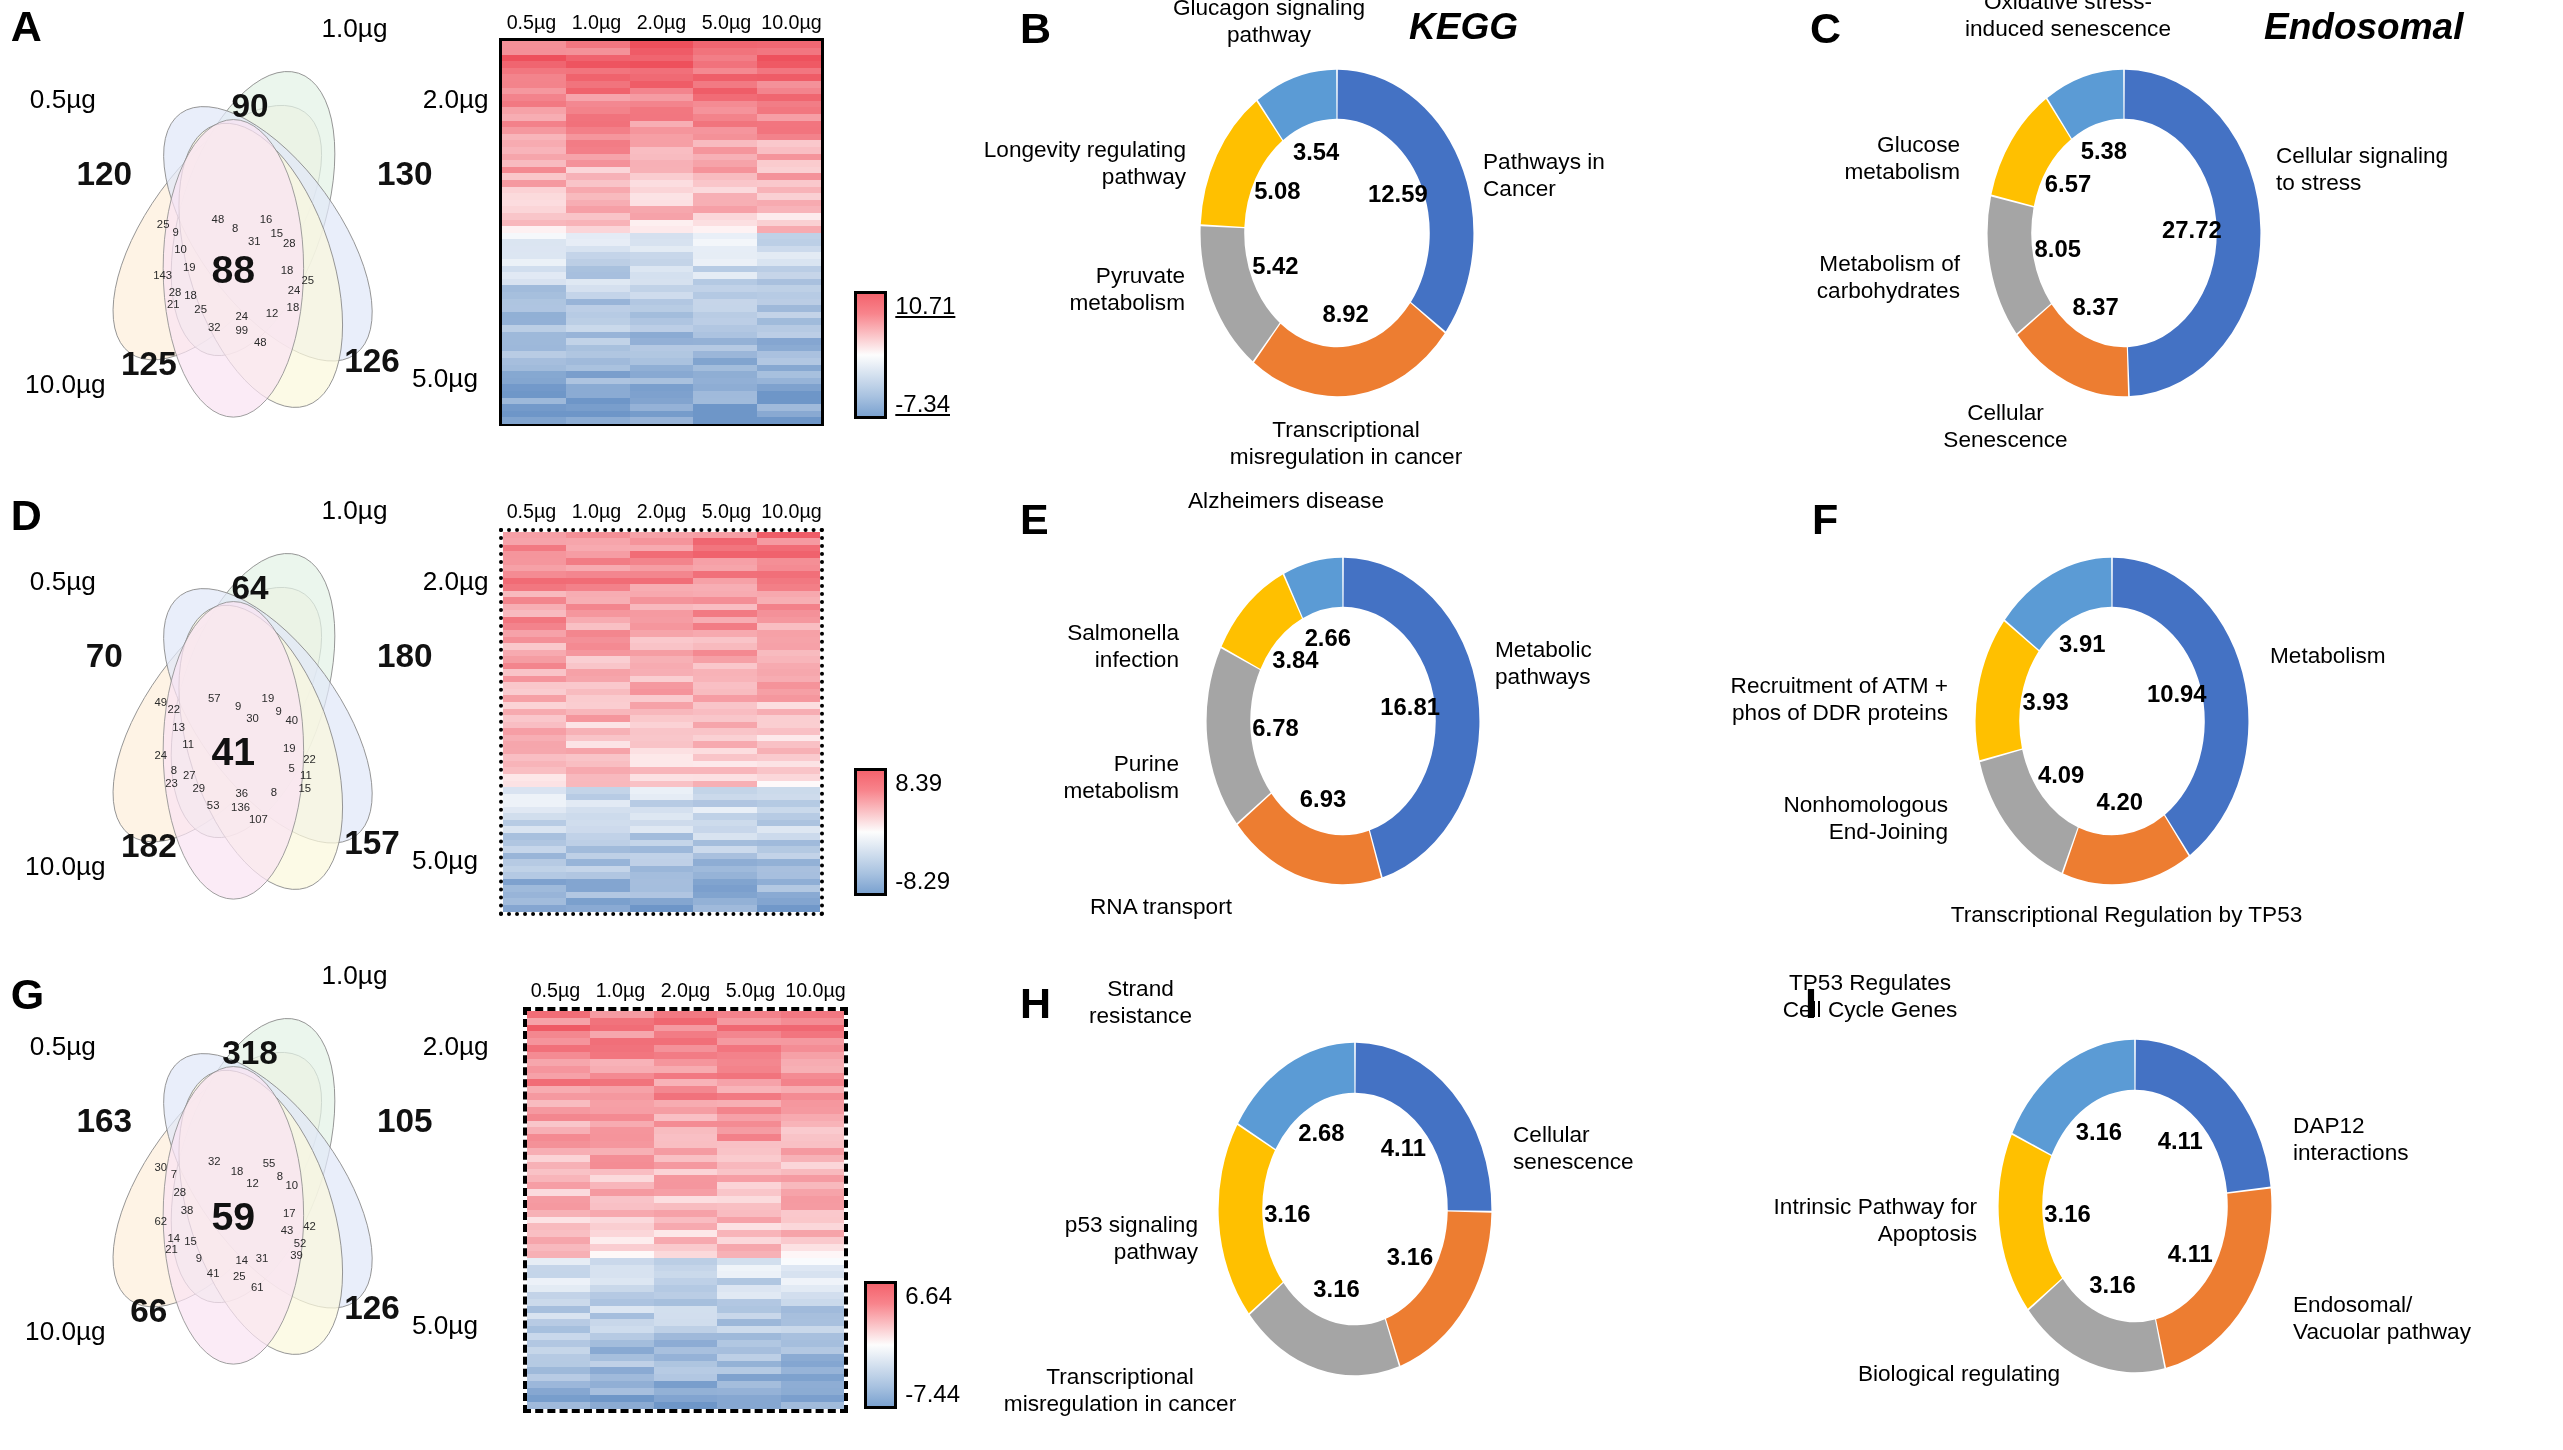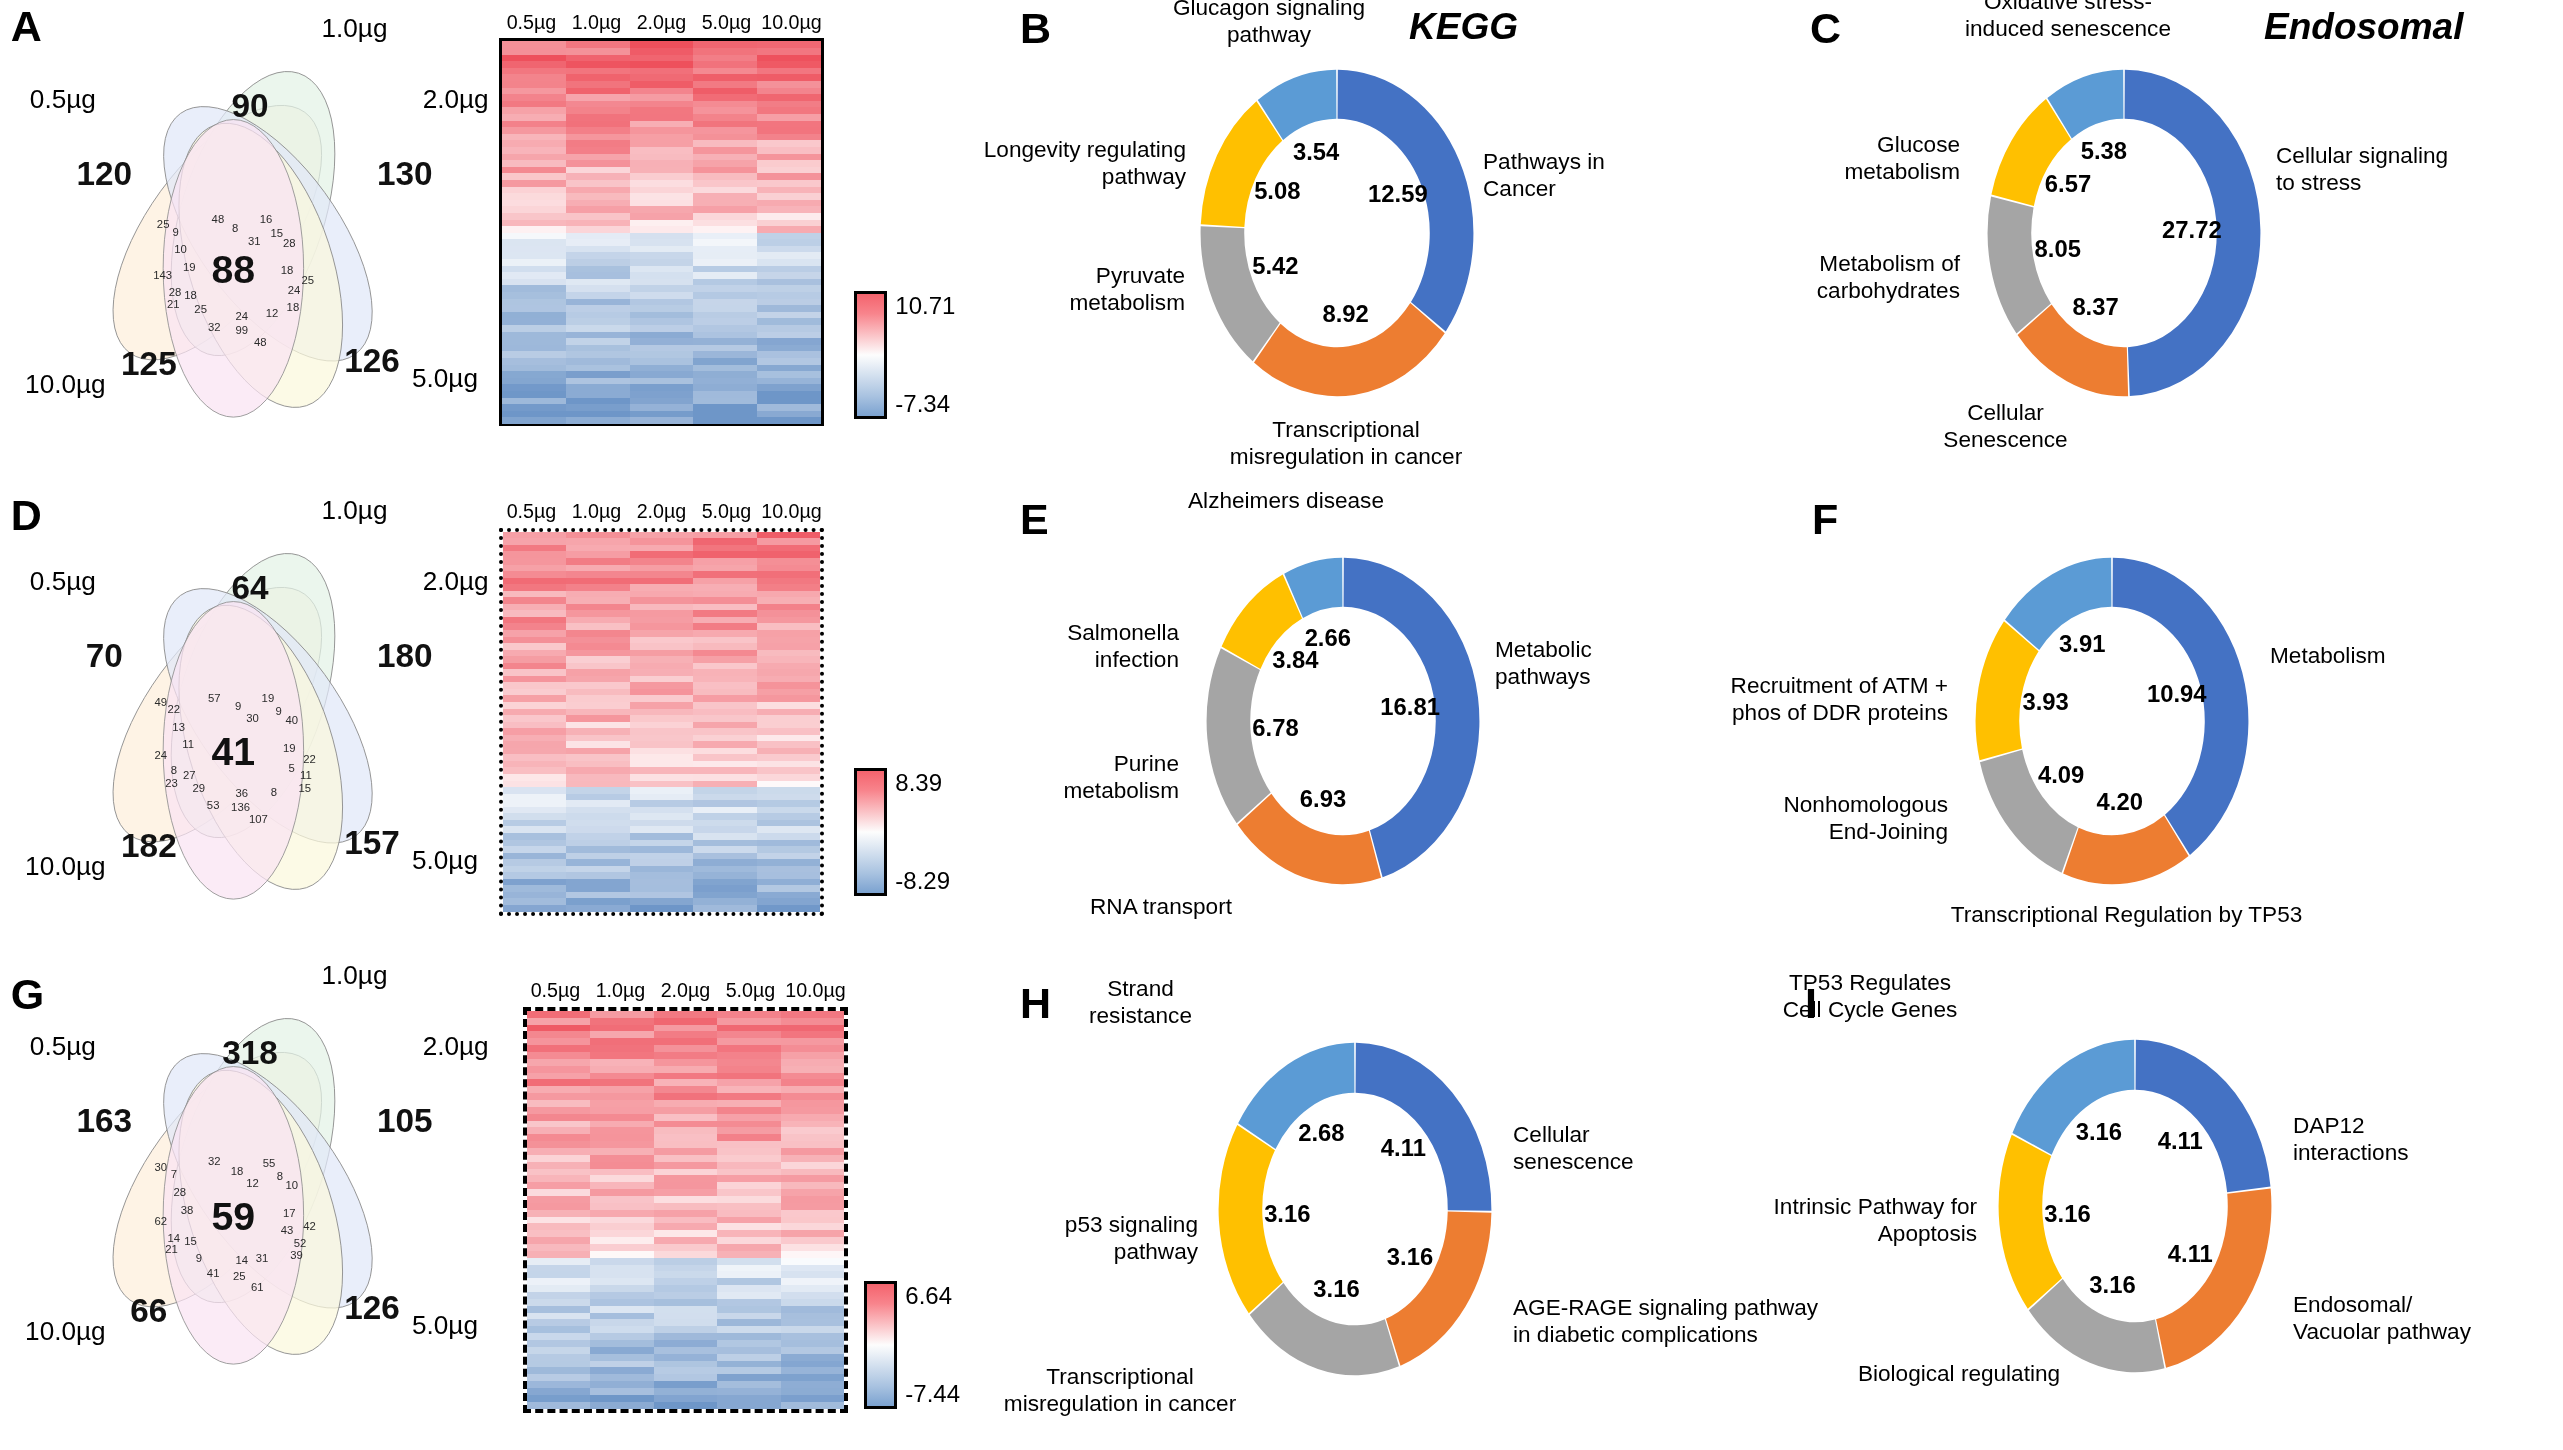--- a/index.html
+++ b/index.html
@@ -497,21 +497,21 @@
           <div class="hm-cell" style="background: rgb(151, 180, 216); height: 1.72414%;"></div>
           <div class="hm-cell" style="background: rgb(127, 162, 206); height: 1.72414%;"></div>
           <div class="hm-cell" style="background: rgb(110, 150, 200); height: 1.72414%;"></div>
           <div class="hm-cell" style="background: rgb(110, 150, 200); height: 1.72414%;"></div>
           <div class="hm-cell" style="background: rgb(160, 186, 219); height: 1.72414%;"></div>
           <div class="hm-cell" style="background: rgb(137, 169, 210); height: 1.72414%;"></div>
           <div class="hm-cell" style="background: rgb(110, 150, 200); height: 1.72414%;"></div>
         </div>
       </div>
   </div>
-  <div class="cbar" style="left:854px;top:291px;">
+  <div class="cbar" style="left:854px;top:291px;text-decoration:underline;">
     <div class="cbar-bar"></div>
     <div class="cbar-txt">
       <span>10.71</span>
       <span>-7.34</span>
     </div>
   </div>
 
   <div class="hm-wrap" id="hmD" style="left:499px;top:500px;width:325px;height:417px;">
     <div class="hm-head">
       <span>0.5µg</span>
@@ -1248,22 +1248,20 @@
         <text x="327.2832913695561" y="368.7826192619158" class="dn-val">3.16</text>
         <path d="M308.78274836176075,549.1218186243304 A229,279 0 0 1 58.45874213969017,462.70317169605454 L114.95194465498932,409.39222018723814 A155.72,195.29999999999998 0 0 0 285.1722688859973,469.8852730370313 Z" fill="#a5a5a5"></path>
         <text x="203.9412663193754" y="422.4691832785047" class="dn-val">3.16</text>
         <path d="M56.72121426229316,460.1093905575797 A229,279 0 0 1 37.39725798311724,143.99763307492114 L100.63013542851974,186.2983431524448 A155.72,195.29999999999998 0 0 0 113.77042569835935,407.5765733903058 Z" fill="#ffc000"></path>
         <text x="121.38990266629989" y="295.6120404810525" class="dn-val">3.16</text>
         <path d="M38.80024938540217,141.11888511211123 A229,279 0 0 1 233.62600824398507,6.00502198493399 L234.06568560590983,89.70351538945383 A155.72,195.29999999999998 0 0 0 101.58416958207346,184.28321957847788 Z" fill="#5b9bd5"></path>
         <text x="178.64195739796486" y="160.8264963183526" class="dn-val">2.68</text>
       </svg>
       <div class="dn-lab" style="left: 298px; top: 83px; width: 179px; text-align: left; white-space: pre-line;">Cellular
 senescence</div>
-      <div class="dn-lab" style="left: 298px; top: 256px; width: 334px; text-align: left; white-space: pre-line;">AGE-RAGE signaling pathway
-in diabetic complications</div>
       <div class="dn-lab" style="left: -250px; top: 325px; width: 310px; text-align: center; white-space: pre-line;">Transcriptional
 misregulation in cancer</div>
       <div class="dn-lab" style="left: -208px; top: 173px; width: 191px; text-align: right; white-space: pre-line;">p53 signaling
 pathway</div>
       <div class="dn-lab" style="left: -173px; top: -63px; width: 197px; text-align: center; white-space: pre-line;">Strand
 resistance</div>
     </div>
   <div class="donut" id="donutI" style="left:1995px;top:1036px;">
       <svg width="280" height="340" viewBox="0 0 470 570">
         <path d="M236.37399175601485,6.00502198493399 A229,279 0 0 1 462.412416218444,252.20438548937693 L389.6404430285419,262.04306984256385 A155.72,195.29999999999998 0 0 0 235.9343143940901,89.70351538945383 Z" fill="#4472c4"></path>

